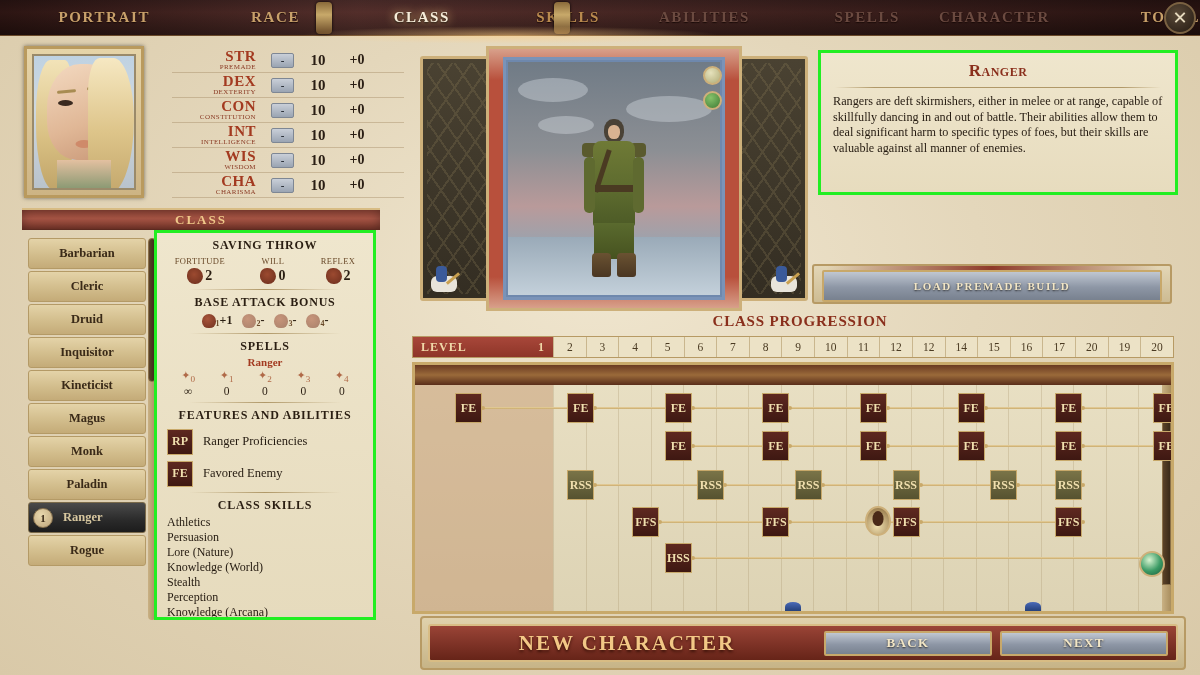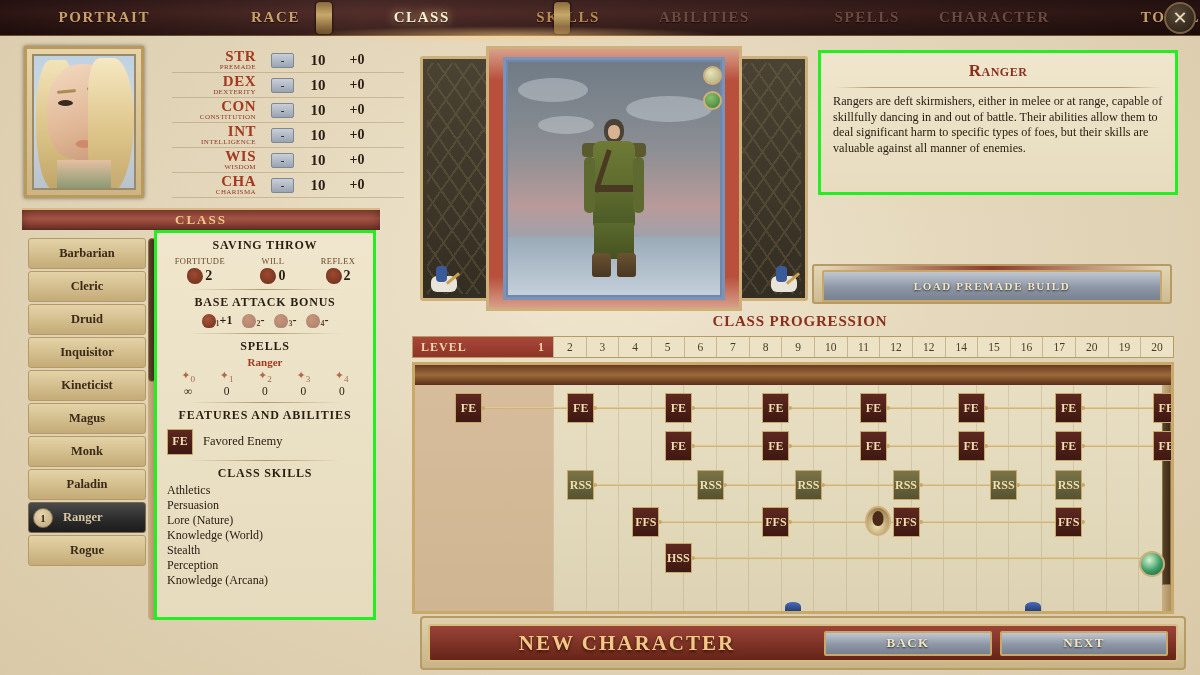--- a/index.html
+++ b/index.html
@@ -445,20 +445,24 @@
           <div class="sp-ico">✦<sub>3</sub></div>
           <div class="sp-num">0</div>
         </div>
       <div class="sp">
           <div class="sp-ico">✦<sub>4</sub></div>
           <div class="sp-num">0</div>
         </div>
     </div>
     <div class="divider"></div>
     <div class="sec-title">FEATURES AND ABILITIES</div>
+    <div class="feat">
+      <div class="feat-ico">RP</div>
+      <div class="feat-name">Ranger Proficiencies</div>
+    </div>
     <div class="feat">
       <div class="feat-ico">FE</div>
       <div class="feat-name">Favored Enemy</div>
     </div>
     <div class="divider"></div>
     <div class="sec-title">CLASS SKILLS</div>
     <div class="skills" id="skilllist">
         <div class="skill">Athletics</div>
         <div class="skill">Persuasion</div>
         <div class="skill">Lore (Nature)</div>

